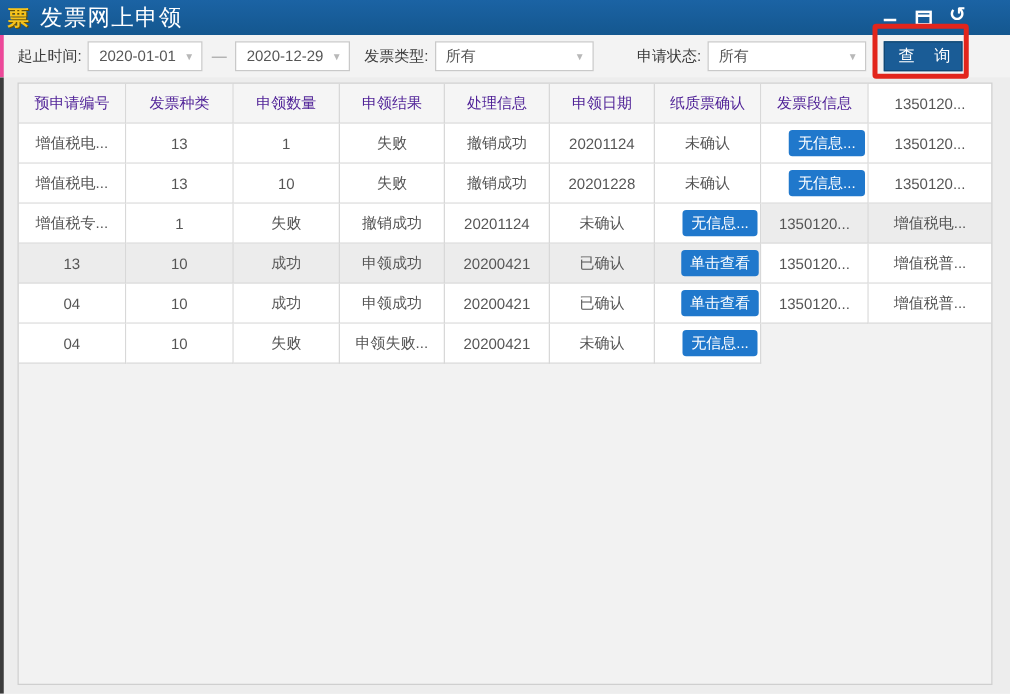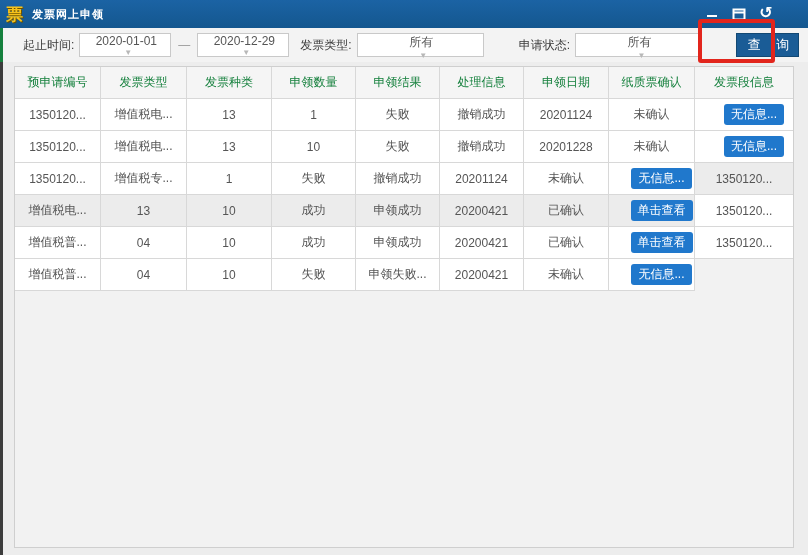--- a/index.html
+++ b/index.html
@@ -2,45 +2,45 @@
 <html><head>
 <meta charset="utf-8">
 <style>
   * { margin:0; padding:0; box-sizing:border-box; }
   html,body { width:808px; height:555px; font-family:"Liberation Sans","DejaVu Sans",sans-serif; }
   .window { position:relative; width:808px; height:555px; background:#ededed; overflow:hidden; }
 
   
   .titlebar { height:28px; background:linear-gradient(#1b63a4,#14578f); display:flex; align-items:center; padding:0 8px 0 6px; }
   .app-icon { font-size:17px; font-weight:bold; color:#f7c31b; text-shadow:1px 1px 0 #6b5200; margin-right:9px; line-height:1; }
-  .app-title { color:#ffffff; font-size:11px; font-weight:bold; letter-spacing:1px; }
+  .app-title { color:#ffffff; font-size:18px; font-weight:normal; letter-spacing:1px; }
   .win-controls { margin-left:auto; display:flex; align-items:center; gap:11px; padding-right:26px; }
   .win-btn { width:16px; height:16px; display:flex; align-items:center; justify-content:center; cursor:pointer; }
   .back-glyph { color:#fff; font-size:16px; font-weight:bold; line-height:1; transform:translateY(-1px); }
 
   
-  .filterbar { height:34px; background:#f3f3f3; border-left:3px solid #15803d; display:flex; align-items:center; font-size:12px; color:#3b3b3b;justify-content:center; }
+  .filterbar { height:34px; background:#f3f3f3; border-left:3px solid #ec4899; display:flex; align-items:center; font-size:12px; color:#3b3b3b; }
   .flabel { margin-left:11px; white-space:nowrap; }
-  .select { background:#fff; border:1px solid #c9c9c9; height:24px; display:flex; align-items:center; justify-content:space-between; padding:0 6px 0 8px; color:#555; margin-left:5px; cursor:pointer;flex-direction:column; }
+  .select { background:#fff; border:1px solid #c9c9c9; height:24px; display:flex; align-items:center; justify-content:space-between; padding:0 6px 0 8px; color:#555; margin-left:5px; cursor:pointer; }
   .sel-date { width:92px; }
   .sel-wide { width:127px; }
   .date-dash { color:#9a9a9a; margin:0 2px 0 7px; }
   .gap1 { }
   .gap2 { margin-left:35px; }
   .caret { color:#b8b8b8; font-size:8px; margin-left:4px; }
-  .query-btn { margin-left:34px; width:63px; height:24px; background:#1a5c96; color:#fff; border:1px solid #124873; font-size:13px; letter-spacing:6px; padding-left:8px; cursor:pointer; font-family:inherit; }
+  .query-btn { margin-left:14px; width:63px; height:24px; background:#1a5c96; color:#fff; border:1px solid #124873; font-size:13px; letter-spacing:6px; padding-left:8px; cursor:pointer; font-family:inherit; }
   .red-annotation { position:absolute; left:698px; top:19px; width:77px; height:44px; border:4px solid #e2251c; border-radius:3px; pointer-events:none; z-index:50; }
 
   
   .main { height:493px; background:#ededed; border-left:3px solid #3c3c3c; padding:4px 14px 7px 11px; }
   .panel { width:100%; height:100%; background:#f2f2f2; border:1px solid #cfcfcf; overflow:hidden; }
   .grid { display:grid; grid-template-columns:86px 86px 85px 84px 84px 84px 85px 86px auto; }
   .cell { height:32px; display:flex; align-items:center; justify-content:center; font-size:12px; color:#555; border-right:1px solid #d8d8d8; border-bottom:1px solid #d8d8d8; background:#fff; overflow:hidden; white-space:nowrap; }
   .cell:nth-child(9n) { border-right:none; }
-  .hcell { background:#f5f5f5; color:#15803d; }
+  .hcell { background:#f5f5f5; color:#4c1d95; }
   .sel-row { background:#ececec; }
   .cell-btn { background:#2078cc; color:#fff; border:none; border-radius:3px; font-size:12px; padding:4px 7px; cursor:pointer; font-family:inherit; line-height:1.1;margin-left:20px; }
 </style>
 </head>
 <body>
 
 <div class="window">
 
   <div class="titlebar">
     <span class="app-icon">票</span>
@@ -87,21 +87,20 @@
     <button class="query-btn">查 询</button>
   </div>
 
   <div class="red-annotation"></div>
 
   <div class="main">
     <div class="panel">
       <div class="grid">
 
         <div class="cell hcell">预申请编号</div>
-        <div class="cell hcell">发票类型</div>
         <div class="cell hcell">发票种类</div>
         <div class="cell hcell">申领数量</div>
         <div class="cell hcell">申领结果</div>
         <div class="cell hcell">处理信息</div>
         <div class="cell hcell">申领日期</div>
         <div class="cell hcell">纸质票确认</div>
         <div class="cell hcell">发票段信息</div>
 
         <div class="cell">1350120...</div>
         <div class="cell">增值税电...</div>

